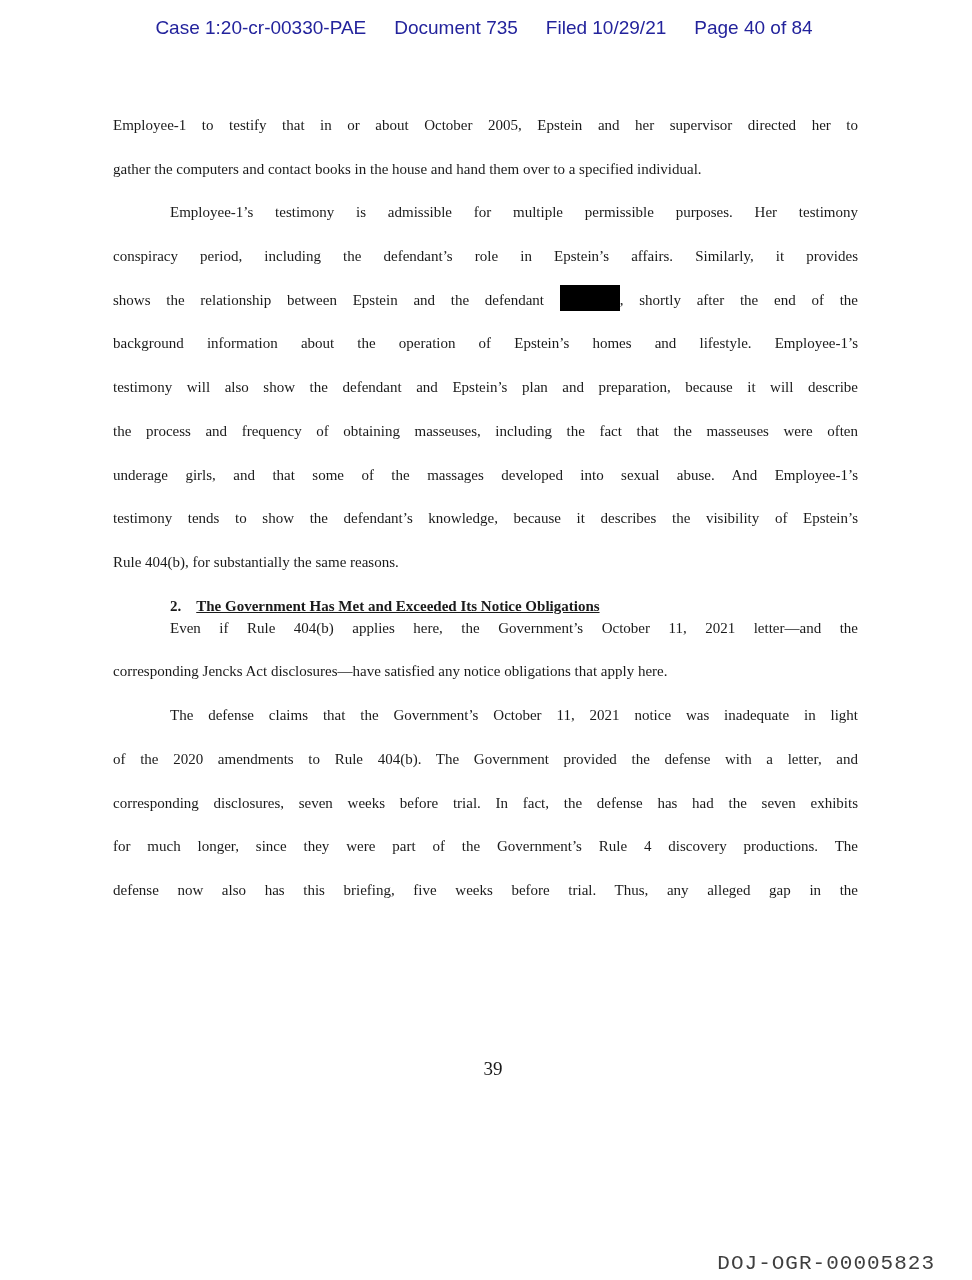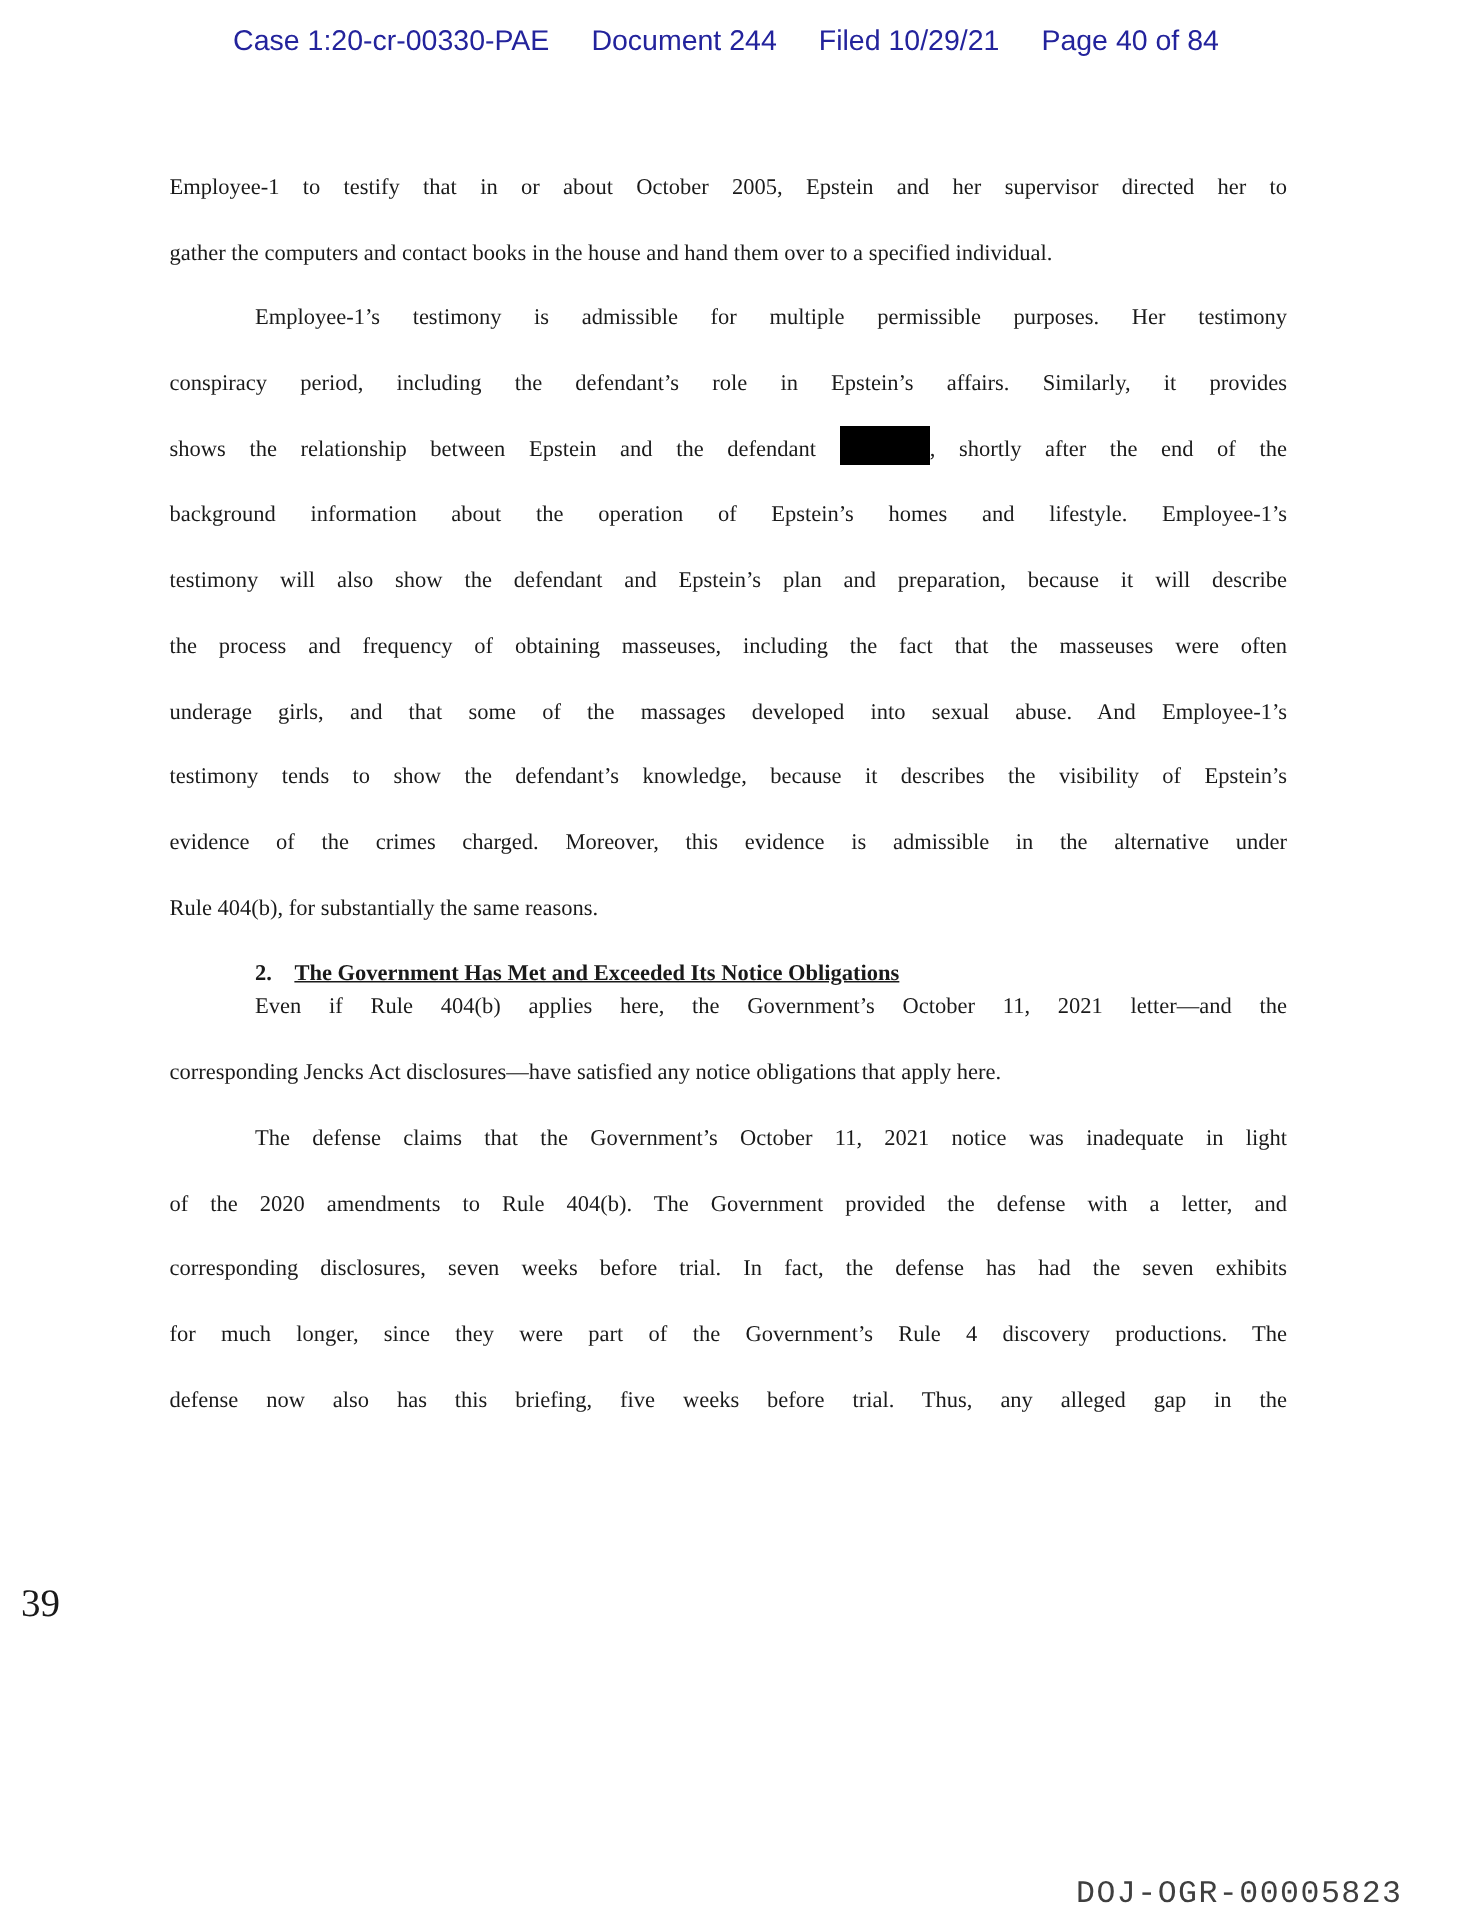--- a/index.html
+++ b/index.html
@@ -56,62 +56,62 @@
     width: 60px;
     height: 26px;
     background: #000000;
     vertical-align: -6px;
   }
   .page-number {
     position: absolute;
     top: 1047px;
     left: 14px;
     right: 0;
+    text-align: center;
     font-family: "Liberation Serif", serif;
-    font-size: 26px;
+    font-size: 19px;
     line-height: 43.7px;
     color: var(--text-black);
   }
   .bates-number {
     position: absolute;
     top: 1252px;
     right: 37px;
     font-family: "Liberation Mono", monospace;
     font-size: 21px;
     letter-spacing: 1px;
     color: var(--bates-gray);
     text-align: right;
   }
 </style>
 </head>
 <body>
 
 <div class="page">
   <div class="case-header">
     <span>Case 1:20-cr-00330-PAE</span>
-    <span>Document 244</span>
+    <span>Document 735</span>
     <span>Filed 10/29/21</span>
     <span>Page 40 of 84</span>
   </div>
 
   <div class="doc-body" id="doc-body">
       <div class="block paragraph">
         <div class="line justify">Employee-1 to testify that in or about October 2005, Epstein and her supervisor directed her to</div>
         <div class="line">gather the computers and contact books in the house and hand them over to a specified individual.</div>
       </div>
       <div class="block paragraph">
         <div class="line justify indent">Employee-1’s testimony is admissible for multiple permissible purposes.  Her testimony</div>
         <div class="line justify">conspiracy period, including the defendant’s role in Epstein’s affairs.  Similarly, it provides</div>
         <div class="line justify">shows the relationship between Epstein and the defendant <span class="redaction"></span>, shortly after the end of the</div>
         <div class="line justify">background information about the operation of Epstein’s homes and lifestyle.  Employee-1’s</div>
         <div class="line justify">testimony will also show the defendant and Epstein’s plan and preparation, because it will describe</div>
         <div class="line justify">the process and frequency of obtaining masseuses, including the fact that the masseuses were often</div>
         <div class="line justify">underage girls, and that some of the massages developed into sexual abuse.  And Employee-1’s</div>
         <div class="line justify">testimony tends to show the defendant’s knowledge, because it describes the visibility of Epstein’s</div>
-        <div class="line justify">evidence of the crimes charged.  Moreover, this evidence is admissible in the alternative under</div>
         <div class="line">Rule 404(b), for substantially the same reasons.</div>
       </div>
       <div class="block heading">
         <div class="line indent"><span class="h-num">2.</span><span class="h-text">The Government Has Met and Exceeded Its Notice Obligations</span></div>
       </div>
       <div class="block paragraph">
         <div class="line justify indent">Even if Rule 404(b) applies here, the Government’s October 11, 2021 letter—and the</div>
         <div class="line">corresponding Jencks Act disclosures—have satisfied any notice obligations that apply here.</div>
       </div>
       <div class="block paragraph">

